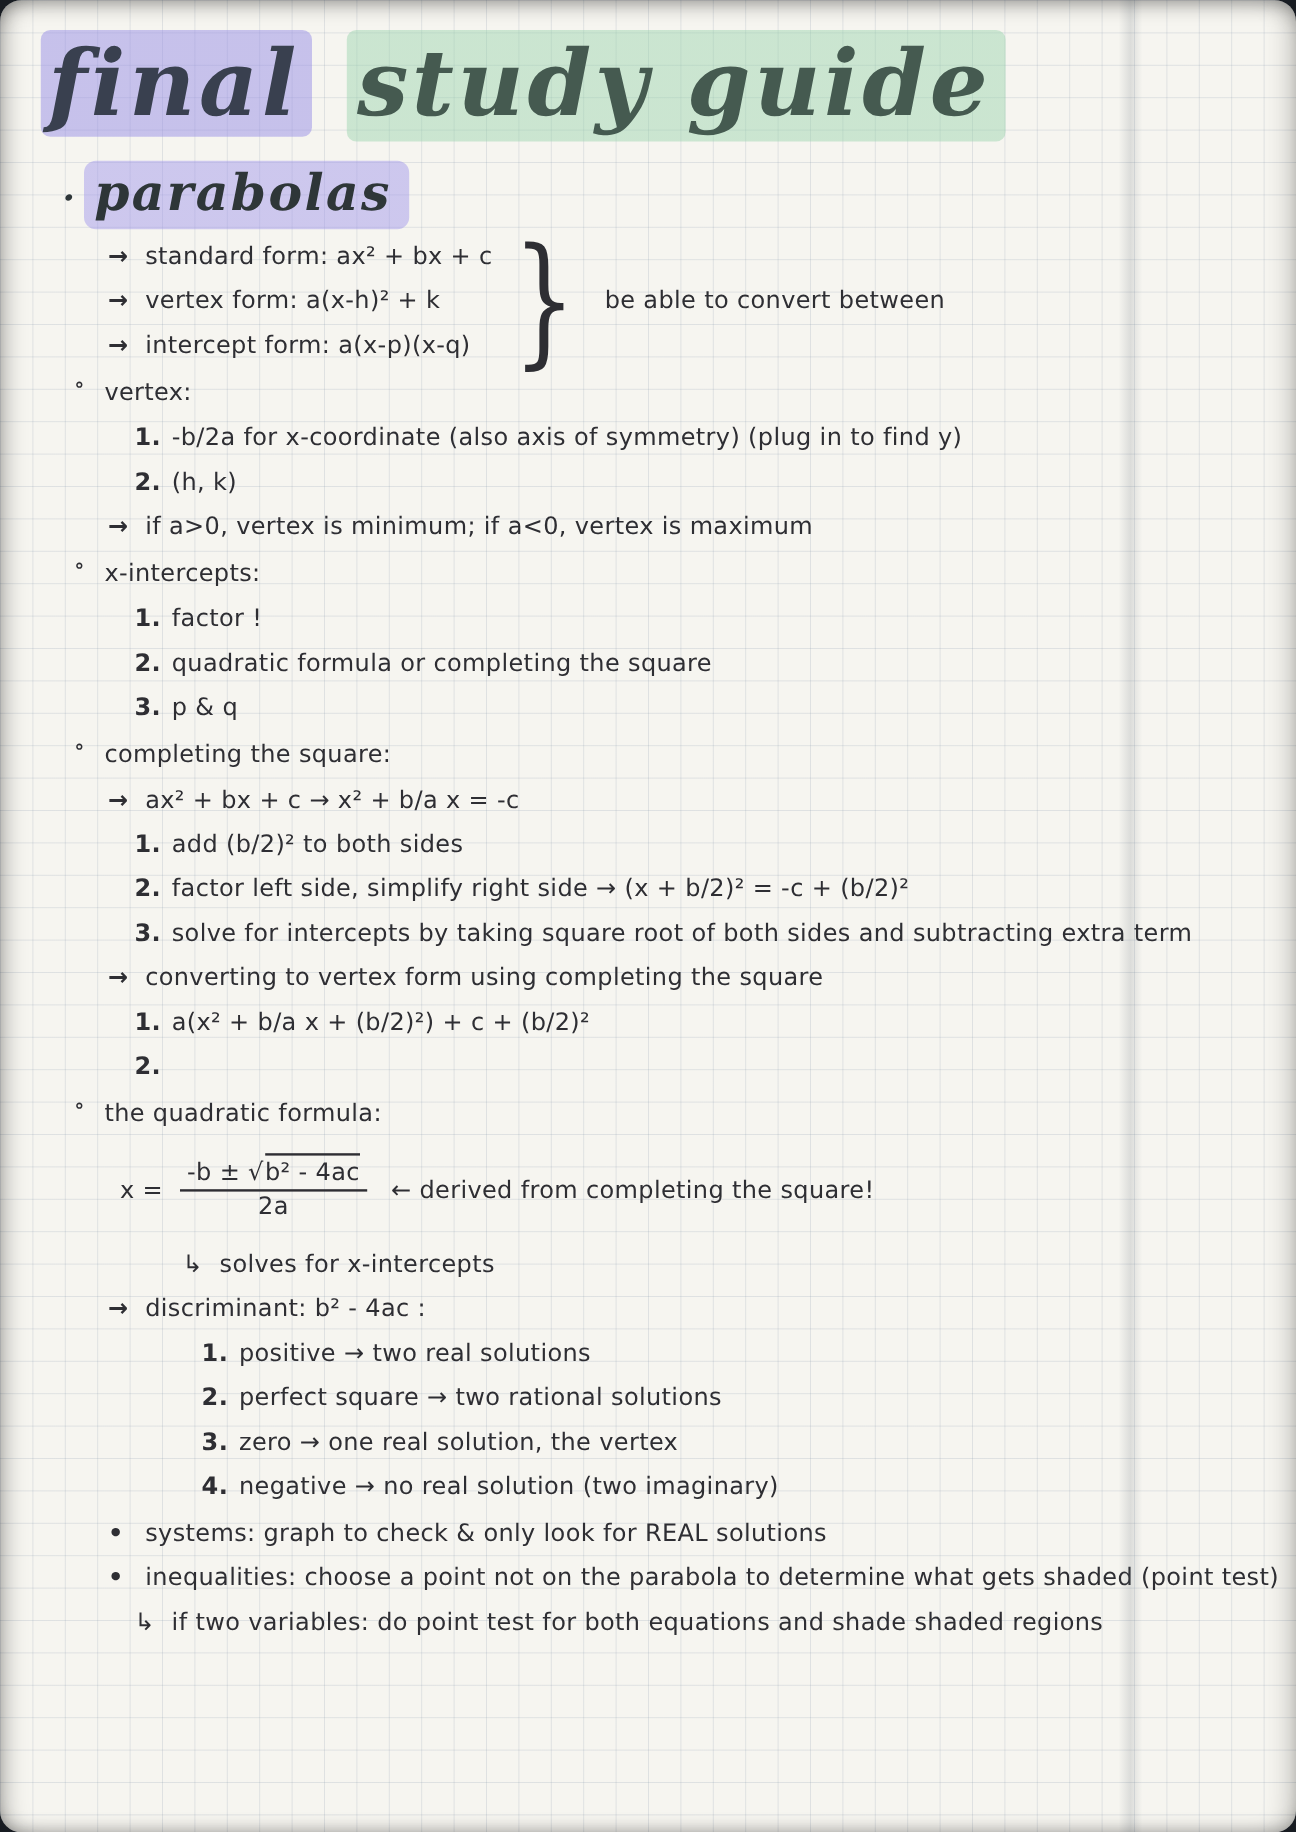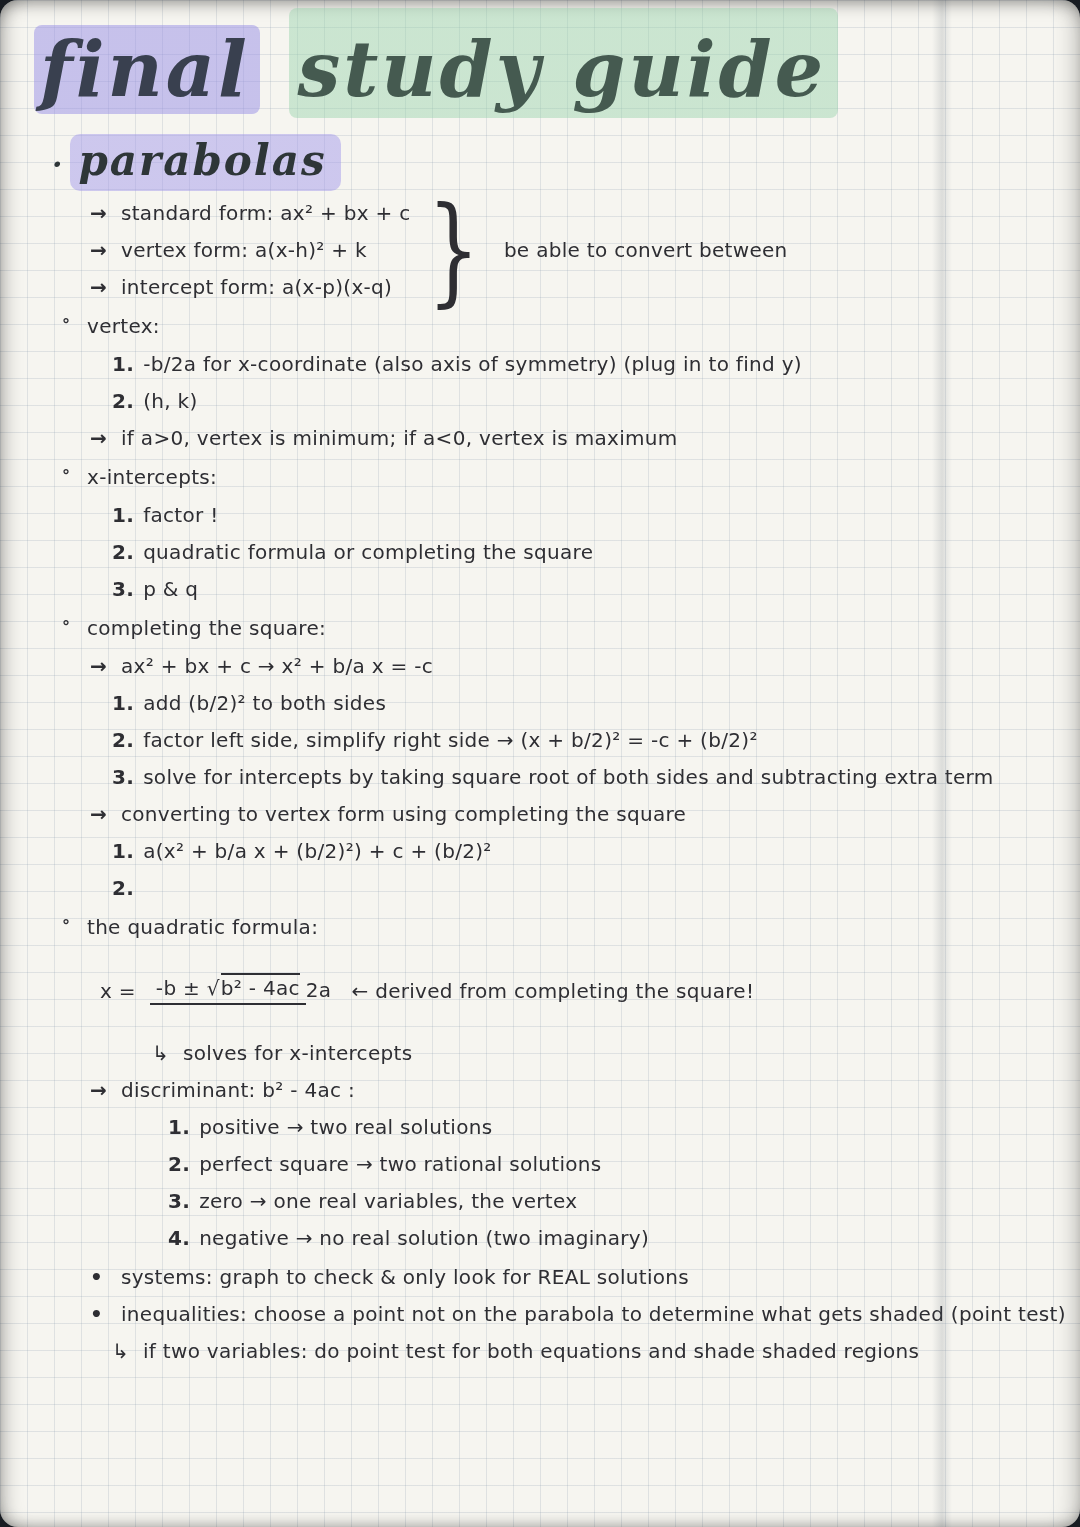--- a/index.html
+++ b/index.html
@@ -42,21 +42,21 @@
     line-height:1.05;
     color:#3c4a4a;
     white-space:nowrap;
   }
   .hl-purple{
     background:linear-gradient(rgba(151,142,230,.5), rgba(151,142,230,.5));
     border-radius:8px;padding:0 10px 0 6px;color:#39404f;
   }
   .hl-green{
     background:linear-gradient(rgba(150,210,170,.45), rgba(150,210,170,.45));
-    border-radius:8px;padding:17px 12px 4px 8px;color:#455a50;
+    border-radius:8px;padding:0 12px 4px 8px;color:#455a50;
   }
   .heading{
     margin:26px 0 0 52px;
     font-family:"DejaVu Serif",serif;
     font-style:italic;
     font-weight:700;
     font-size:42px;
     color:#2e3638;
     letter-spacing:2px;
   }
@@ -99,21 +99,21 @@
     transform:scaleX(.7);
     margin:0 2px 0 6px;
     font-family:"DejaVu Serif",serif;
   }
   .forms-note{margin-left:10px;white-space:nowrap;}
   .formula-line{
     display:flex;align-items:center;gap:14px;
     margin-left:100px;margin-top:4px;margin-bottom:4px;
     min-height:80px;
   }
-  .frac{display:inline-flex;flex-direction:row;align-items:center;line-height:1.25;}
+  .frac{display:inline-flex;flex-direction:column;align-items:center;line-height:1.25;}
   .f-num{border-bottom:2px solid #2e2e33;padding:0 6px 2px;}
   .radicand{border-top:2px solid #2e2e33;padding-top:1px;margin-left:1px;}
   .f-note{margin-left:6px;}
   .note-section{margin-top:2px;}
 </style>
 </head>
 <body>
 
 <div class="paper">
   <div class="crease"></div>
@@ -241,21 +241,21 @@
       <div class="item lvl4">
           <span class="marker">1.</span>
           <span>positive → two real solutions</span>
         </div>
       <div class="item lvl4">
           <span class="marker">2.</span>
           <span>perfect square → two rational solutions</span>
         </div>
       <div class="item lvl4">
           <span class="marker">3.</span>
-          <span>zero → one real variables, the vertex</span>
+          <span>zero → one real solution, the vertex</span>
         </div>
       <div class="item lvl4">
           <span class="marker">4.</span>
           <span>negative → no real solution (two imaginary)</span>
         </div>
     </section>
 
     <section class="note-section">
       <div class="item lvl1">
           <span class="marker">•</span>

